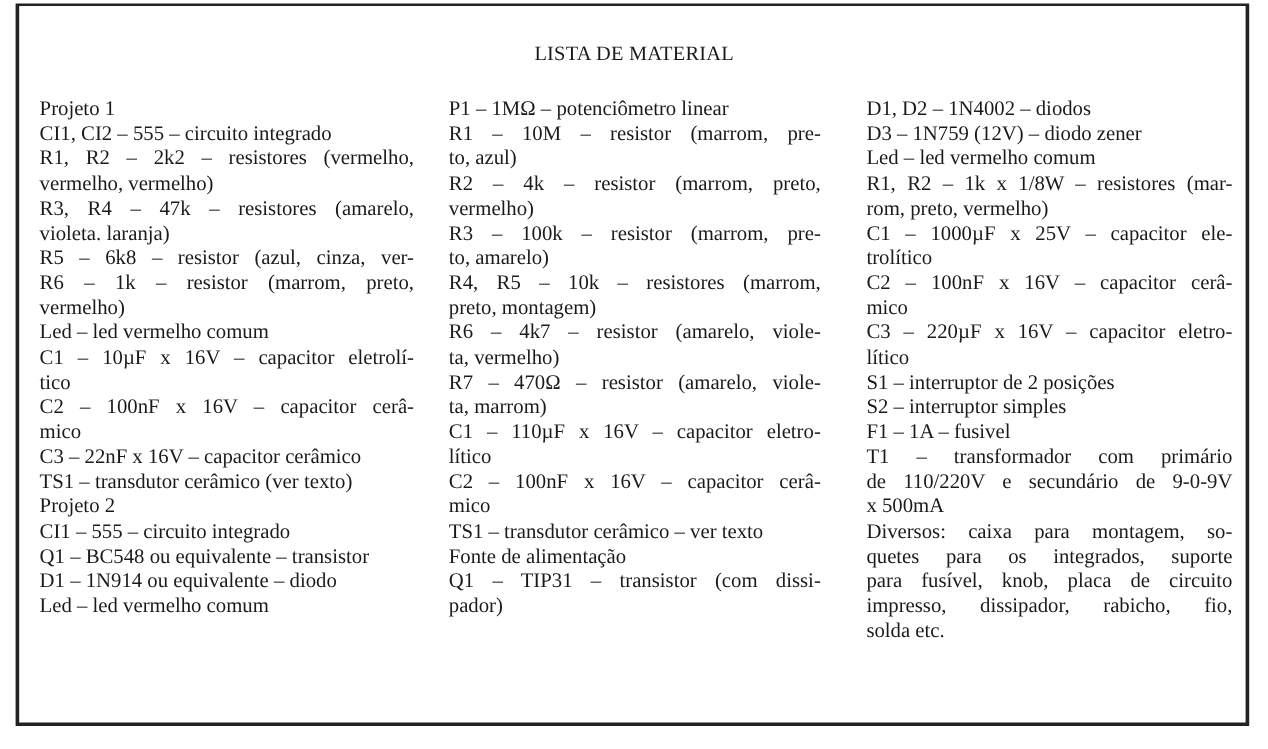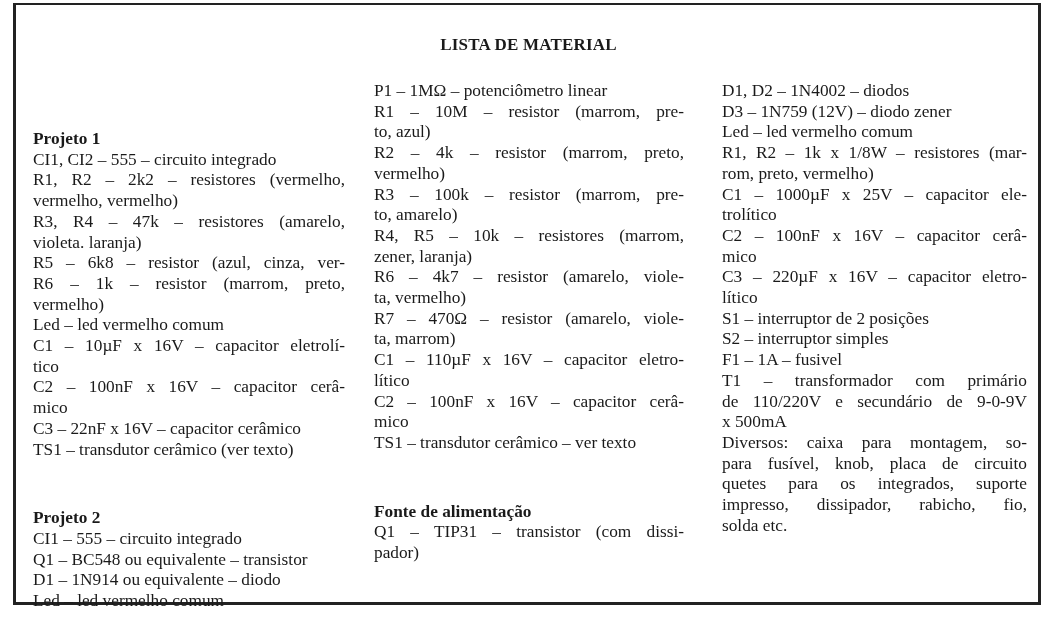--- a/index.html
+++ b/index.html
@@ -4,31 +4,31 @@
 <style>
   html, body { margin: 0; padding: 0; background: #ffffff; }
   body { width: 1057px; height: 624px; position: relative; overflow: hidden; font-family: "Liberation Serif", "DejaVu Serif", serif; color: #1a1a1a; }
   .frame {
     position: absolute; left: 13px; top: 3px; width: 1028px; height: 602px;
     border-top: 2px solid #222; border-left: 3px solid #222; border-right: 3px solid #222; border-bottom: 3px solid #222;
     box-sizing: border-box;
   }
   .title {
     position: absolute; left: 0; right: 0; top: 35px; text-align: center;
-    font-weight: bold; font-size: 17px; letter-spacing: 0.2px;
+    font-weight: normal; font-size: 17px; letter-spacing: 0.2px;
   }
   .col {
     position: absolute; top: 81px; font-size: 17.3px; line-height: 20.7px;
   }
   .col1 { left: 33px; width: 312px; }
   .col2 { left: 374px; width: 310px; }
   .col3 { left: 722px; width: 305px; }
   .line { white-space: nowrap; }
   .just { text-align: justify; text-align-last: justify; white-space: normal; }
-  .head { font-weight: bold; margin-top: 48px; }
+  .head { font-weight: normal; }
 </style>
 </head>
 <body>
 
 <div class="frame"></div>
 <div class="title">LISTA DE MATERIAL</div>
 
 <div class="col col1">
     <div class="line head">Projeto 1</div>
     <div class="line">CI1, CI2 – 555 – circuito integrado</div>
@@ -54,21 +54,21 @@
   </div>
 <div class="col col2">
     <div class="line">P1 – 1MΩ – potenciômetro linear</div>
     <div class="line just">R1 – 10M – resistor (marrom, pre-</div>
     <div class="line">to, azul)</div>
     <div class="line just">R2 – 4k – resistor (marrom, preto,</div>
     <div class="line">vermelho)</div>
     <div class="line just">R3 – 100k – resistor (marrom, pre-</div>
     <div class="line">to, amarelo)</div>
     <div class="line just">R4, R5 – 10k – resistores (marrom,</div>
-    <div class="line">zener, laranja)</div>
+    <div class="line">preto, montagem)</div>
     <div class="line just">R6 – 4k7 – resistor (amarelo, viole-</div>
     <div class="line">ta, vermelho)</div>
     <div class="line just">R7 – 470Ω – resistor (amarelo, viole-</div>
     <div class="line">ta, marrom)</div>
     <div class="line just">C1 – 110µF x 16V – capacitor eletro-</div>
     <div class="line">lítico</div>
     <div class="line just">C2 – 100nF x 16V – capacitor cerâ-</div>
     <div class="line">mico</div>
     <div class="line">TS1 – transdutor cerâmico – ver texto</div>
     <div class="line head">Fonte de alimentação</div>
@@ -87,17 +87,17 @@
     <div class="line">mico</div>
     <div class="line just">C3 – 220µF x 16V – capacitor eletro-</div>
     <div class="line">lítico</div>
     <div class="line">S1 – interruptor de 2 posições</div>
     <div class="line">S2 – interruptor simples</div>
     <div class="line">F1 – 1A – fusivel</div>
     <div class="line just">T1 – transformador com primário</div>
     <div class="line just">de 110/220V e secundário de 9-0-9V</div>
     <div class="line">x 500mA</div>
     <div class="line just">Diversos: caixa para montagem, so-</div>
+    <div class="line just">quetes para os integrados, suporte</div>
     <div class="line just">para fusível, knob, placa de circuito</div>
-    <div class="line just">quetes para os integrados, suporte</div>
     <div class="line just">impresso, dissipador, rabicho, fio,</div>
     <div class="line">solda etc.</div>
   </div>
 
 </body></html>

